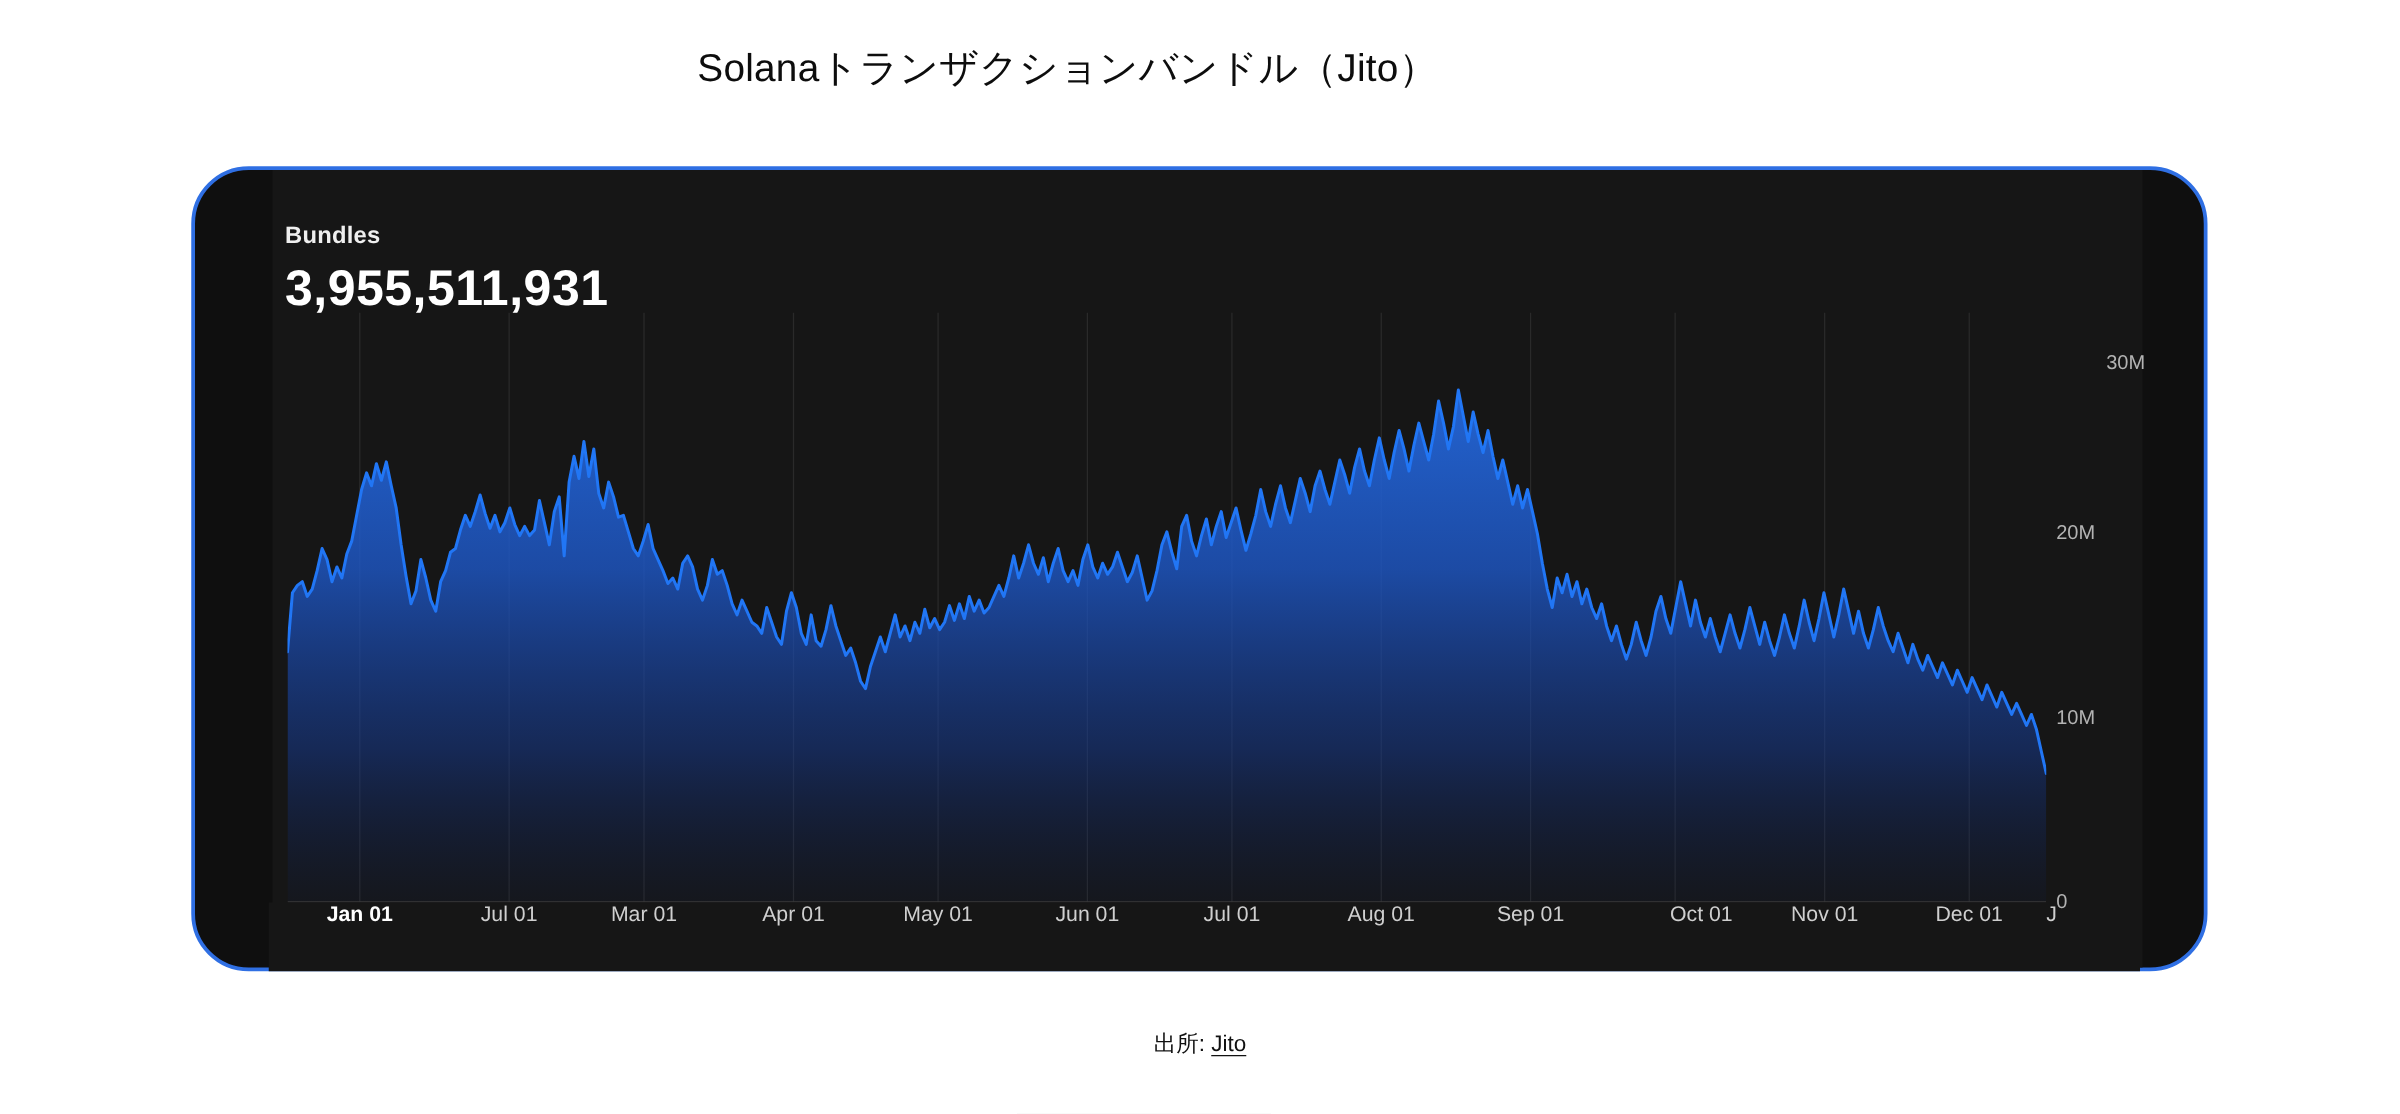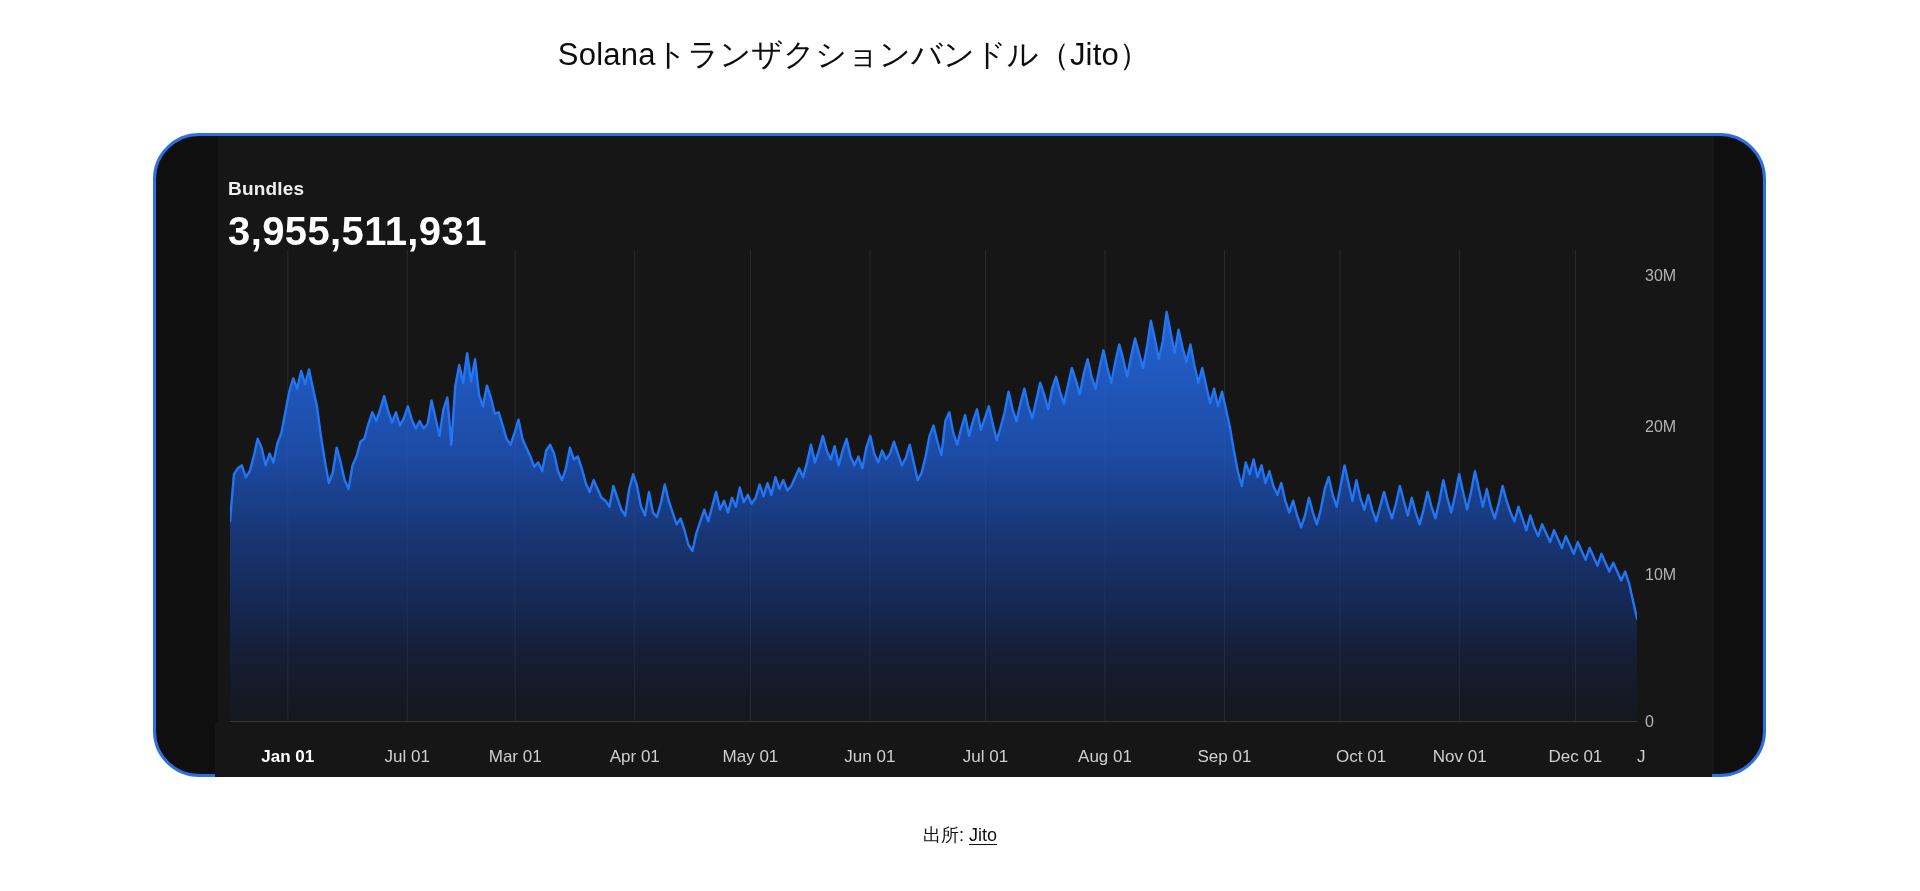--- a/index.html
+++ b/index.html
@@ -89,21 +89,21 @@
     left: 0;
     font-size: 16px;
     color: #b3b3b3;
     line-height: 18px;
     white-space: nowrap;
   }
 
   
   .x-axis {
     position: absolute;
-    left: 230px; top: 745px;
+    left: 230px; top: 720px;
     width: 1490px; height: 26px;
     z-index: 5;
     text-decoration: underline;
   }
   .x-tick {
     position: absolute;
     top: 0;
     transform: translateX(-50%);
     font-size: 17px;
     color: #cfcfcf;
@@ -186,21 +186,21 @@
         <line x1="0" x2="1407" y1="471.5" y2="471.5" stroke="#3a3a3a" stroke-width="1"></line>
       </svg>
   </div>
 
   <div class="axis-strip"></div>
 
   <div class="y-axis" id="y-axis">
       <div class="y-tick" style="top: 463px;">0</div>
       <div class="y-tick" style="top: 315.5px;">10M</div>
       <div class="y-tick" style="top: 168px;">20M</div>
-      <div class="y-tick" style="top: 17px;">30M</div>
+      <div class="y-tick" style="top: 32px; margin-left: 40px;">30M</div>
     </div>
   <div class="x-axis" id="x-axis">
       <div class="x-tick is-current" style="left: 57.8277px;">Jan 01</div>
       <div class="x-tick" style="left: 177.282px;">Jul 01</div>
       <div class="x-tick" style="left: 285.199px;">Mar 01</div>
       <div class="x-tick" style="left: 404.794px;">Apr 01</div>
       <div class="x-tick" style="left: 520.449px;">May 01</div>
       <div class="x-tick" style="left: 639.904px;">Jun 01</div>
       <div class="x-tick" style="left: 755.559px;">Jul 01</div>
       <div class="x-tick" style="left: 875.013px;">Aug 01</div>

